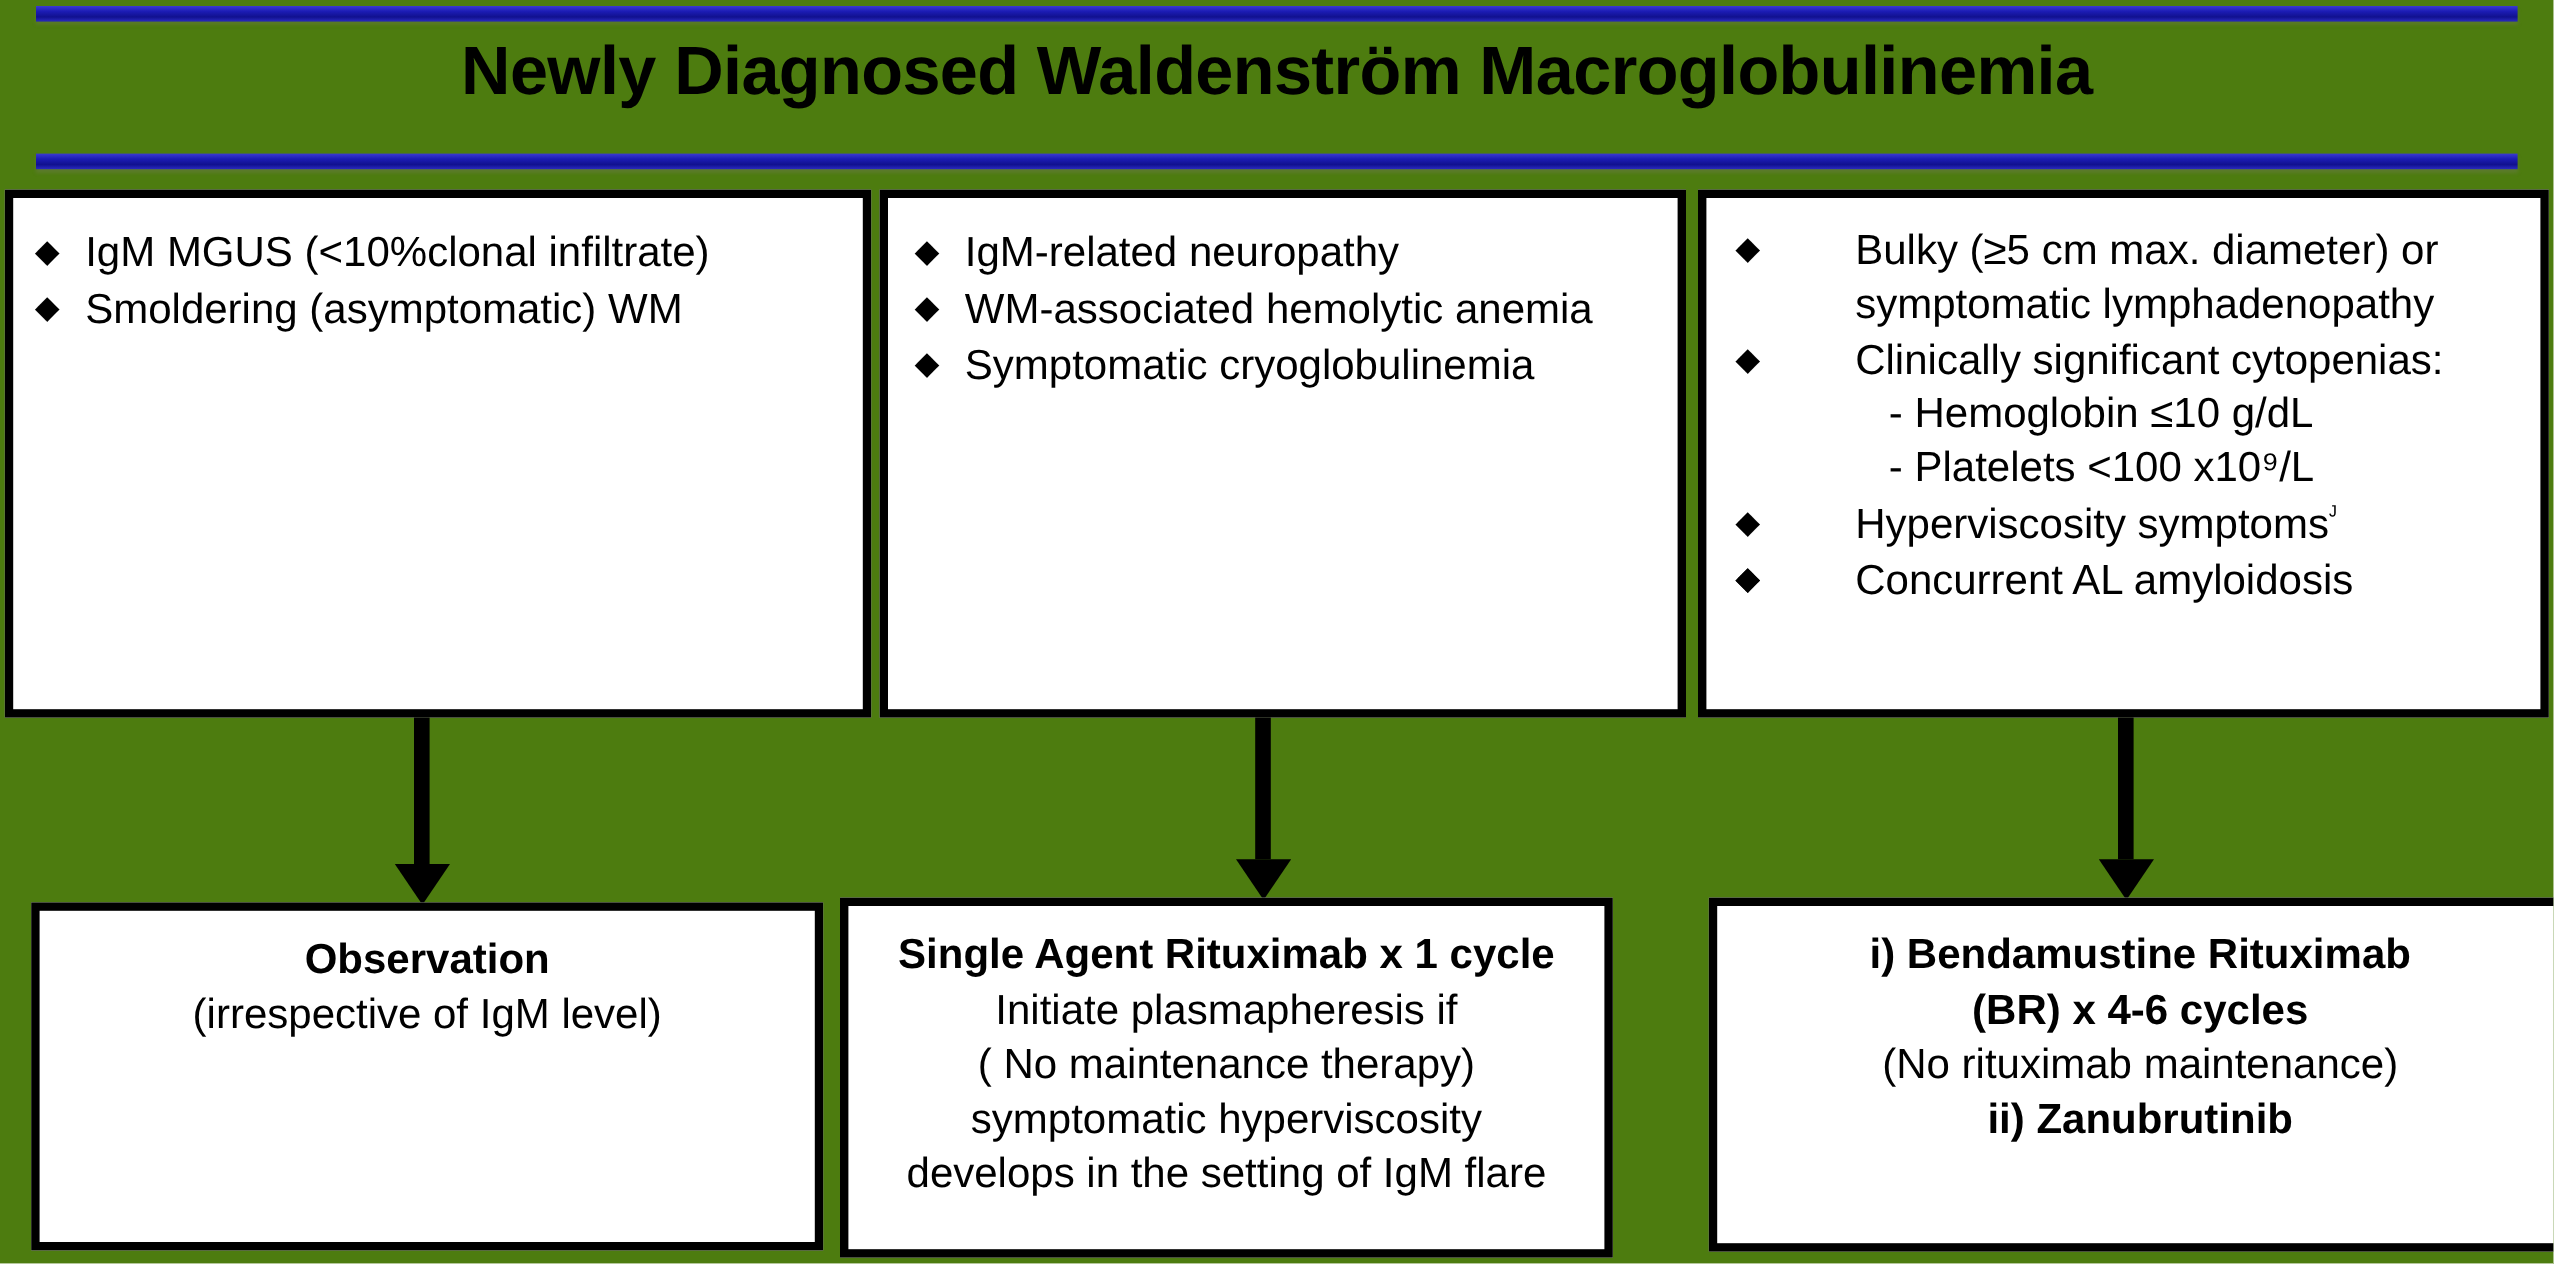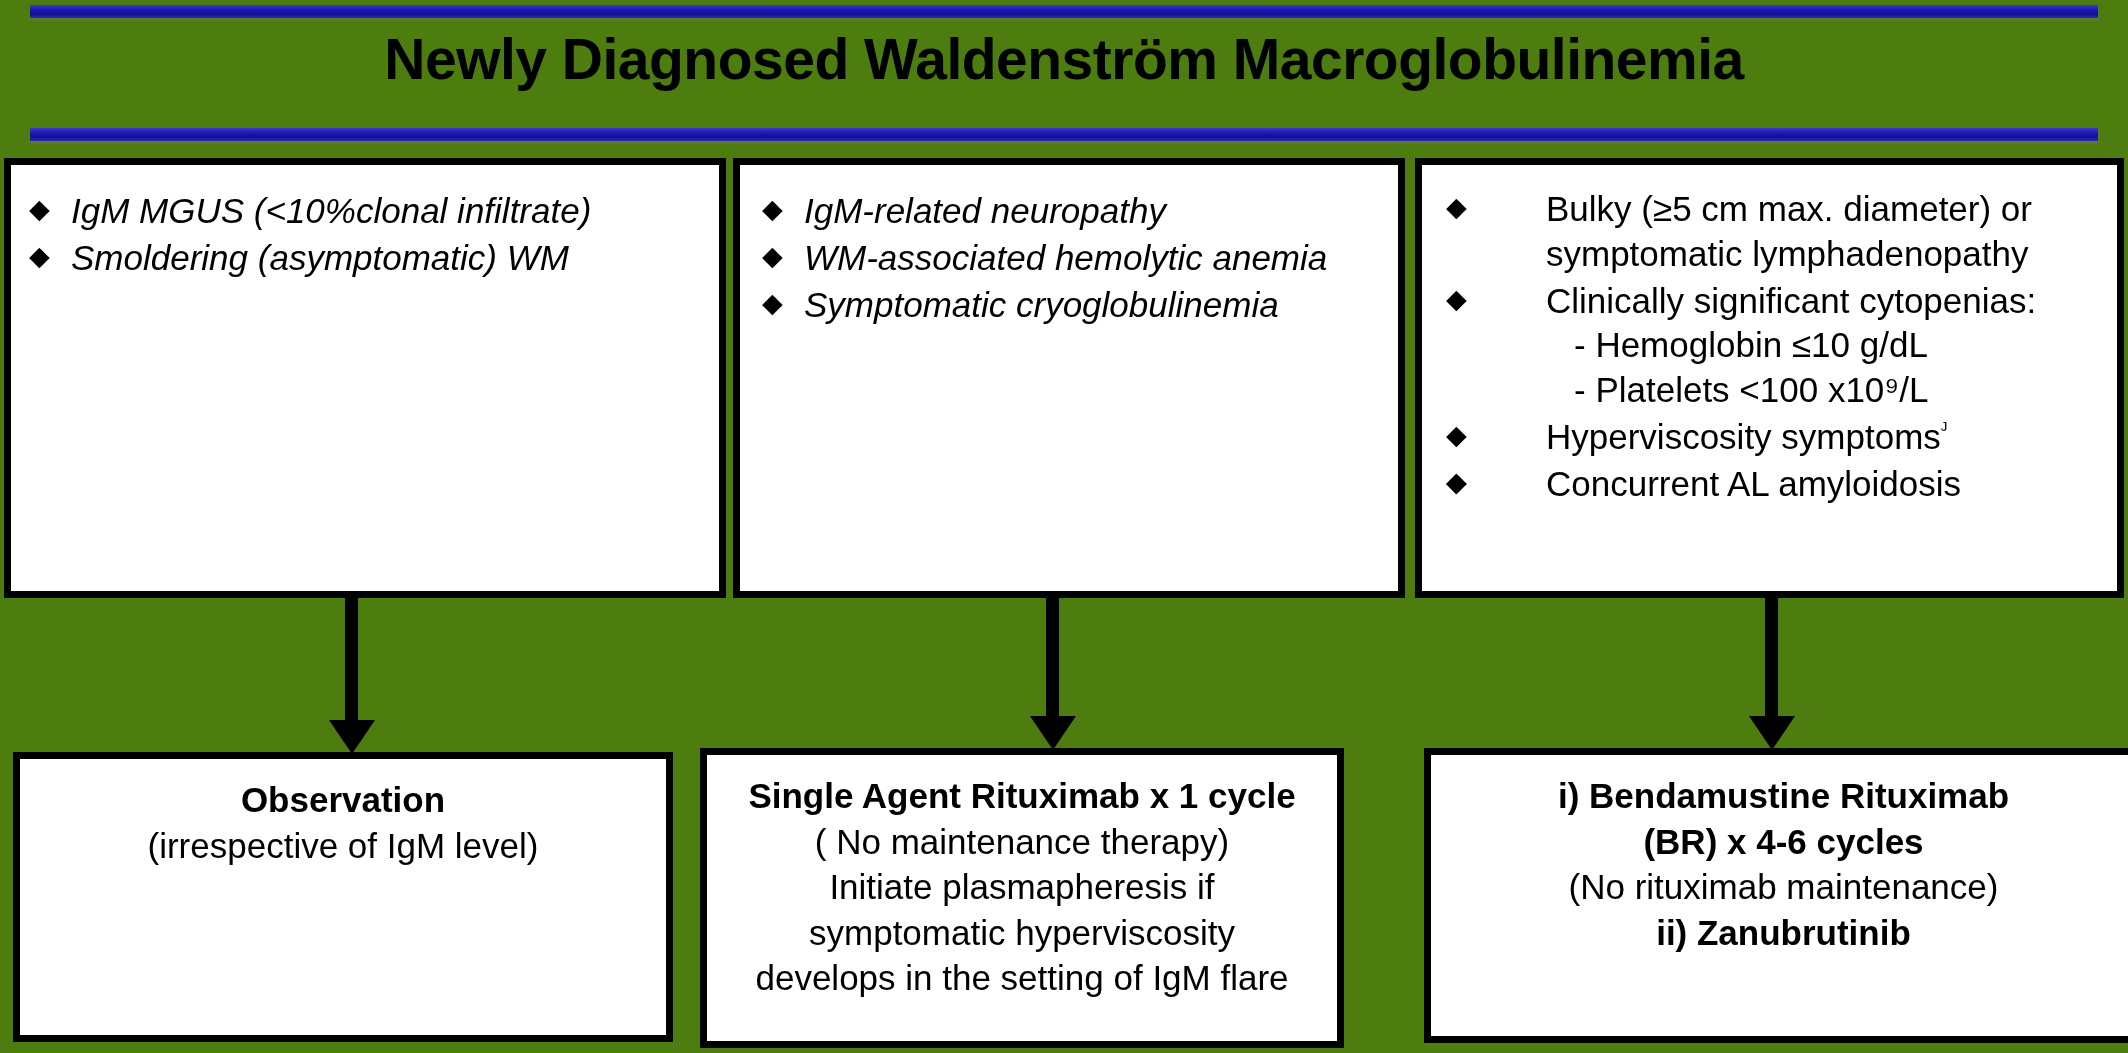--- a/index.html
+++ b/index.html
@@ -73,42 +73,42 @@
     position: absolute;
     left: 0;
     top: 0;
     font-size: 27px;
     line-height: 1.55;
   }
   .crit-text { display: block; }
 
   
   .narrow .crit-list li { padding-left: 42px; }
-  .narrow .crit-text { text-indent: 0; font-style: italic; }
+  .narrow .crit-text { text-indent: 0; }
 
   
   .wide .crit-list li { padding-left: 100px; }
   .sub-line {
     display: block;
     font-size: 35px;
     line-height: 1.28;
     padding-left: 28px;
   }
 
   
   #box-indolent  { left: 4px;    top: 158px; width: 722px;  height: 440px; }
   #box-symptoms  { left: 733px;  top: 158px; width: 672px;  height: 440px; }
   #box-highrisk  { left: 1415px; top: 158px; width: 709px;  height: 440px; }
 
   #box-indolent  .pad { padding: 24px 16px 0 18px; }
   #box-symptoms  .pad { padding: 24px 12px 0 22px; }
   #box-highrisk  .pad { padding: 22px 8px 0 24px; }
 
   
-  #box-observation { left: 13px;   top: 752px; width: 660px;  height: 290px; }
+  #box-observation { left: 26px;   top: 752px; width: 660px;  height: 290px; }
   #box-rituximab   { left: 700px;  top: 748px; width: 644px;  height: 300px; }
   #box-bendamustine{ left: 1424px; top: 748px; width: 719px;  height: 295px; }
 
   .tx-body {
     text-align: center;
     font-size: 35px;
     line-height: 1.30;
     padding: 18px 10px 0 10px;
   }
   .tx-body .b { font-weight: bold; }
@@ -231,22 +231,22 @@
   <div class="box" id="box-observation">
     <div class="tx-body">
       <div class="b">Observation</div>
       <div>(irrespective of IgM level)</div>
     </div>
   </div>
 
   <div class="box" id="box-rituximab">
     <div class="tx-body">
       <div class="b">Single Agent Rituximab x 1 cycle</div>
+      <div>Initiate plasmapheresis if</div>
       <div>( No maintenance therapy)</div>
-      <div>Initiate plasmapheresis if</div>
       <div>symptomatic hyperviscosity</div>
       <div>develops in the setting of IgM flare</div>
     </div>
   </div>
 
   <div class="box" id="box-bendamustine">
     <div class="tx-body">
       <div class="b">i) Bendamustine Rituximab</div>
       <div class="b">(BR) x 4-6 cycles</div>
       <div>(No rituximab maintenance)</div>

